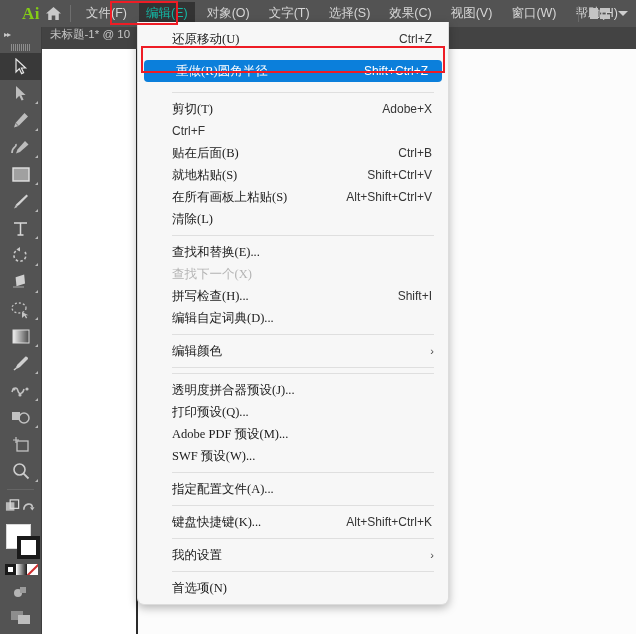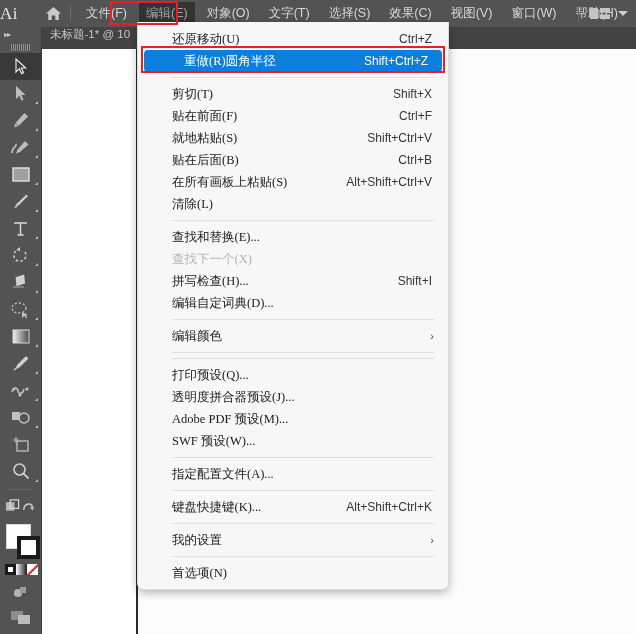--- a/index.html
+++ b/index.html
@@ -27,24 +27,24 @@
     position: absolute;
     left: 0; top: 0;
     width: 636px;
     height: 27px;
     background: #535353;
     display: flex;
     align-items: center;
   }
   .ai-logo {
     width: 40px;
-    text-align: left;
-    color: #e5e5e5;
+    text-align: right;
+    color: #84cc16;
     font-size: 17px;
-    font-weight: normal;
+    font-weight: bold;
     letter-spacing: 0.5px;
     line-height: 27px;
     font-family: "Liberation Serif", "DejaVu Serif", serif;
   }
   .home-ico {
     width: 26px;
     display: flex;
     align-items: center;
     justify-content: center;
   }
@@ -64,21 +64,21 @@
     font-size: 12.5px;
     color: #d6d6d6;
     padding: 4px 7px 5px 7px;
     margin-right: 5px;
     white-space: nowrap;
     line-height: 15px;
     position: relative;
   }
   .menu-item.active {
     background: #333333;
-    color: #a3a3a3;
+    color: #14b8a6;
   }
   .ws-switch {
     position: absolute;
     right: 8px;
     top: 0;
     height: 27px;
     display: flex;
     align-items: center;
     gap: 7px;
   }
@@ -289,22 +289,22 @@
   .mrow .arrow {
     color: #4a4a4a;
     font-size: 11px;
     padding-right: 2px;
   }
   .mrow.disabled .lbl,
   .mrow.disabled .acc { color: #b4b4b4; }
   .mrow.hl {
     background: #0b7fdb;
     border-radius: 4px;
-    margin: 0 6px;
-    padding-left: 40px;
+    margin: 10px 6px;
+    padding-left: 32px;
     padding-right: 10px;
   }
   .mrow.hl .lbl, .mrow.hl .acc { color: #ffffff; }
   .msep {
     height: 1px;
     background: #dfdfdf;
     margin: 5px 14px 5px 34px;
   }
 
   
@@ -543,35 +543,34 @@
 
     <div class="mrow hl">
       <span class="lbl">重做(R)圆角半径</span>
       <span class="acc">Shift+Ctrl+Z</span>
     </div>
 
     <div class="msep"></div>
 
     <div class="mrow">
       <span class="lbl">剪切(T)</span>
-      <span class="acc">Shift+X</span>
-    </div>
-    <div class="mrow">
-      <span class="lbl">贴在前面(F)</span>
+      <span class="acc">Adobe+X</span>
+    </div>
+    <div class="mrow">
       <span class="acc">Ctrl+F</span>
+    </div>
+    <div class="mrow">
+      <span class="lbl">贴在后面(B)</span>
+      <span class="acc">Ctrl+B</span>
     </div>
     <div class="mrow">
       <span class="lbl">就地粘贴(S)</span>
       <span class="acc">Shift+Ctrl+V</span>
     </div>
     <div class="mrow">
-      <span class="lbl">贴在后面(B)</span>
-      <span class="acc">Ctrl+B</span>
-    </div>
-    <div class="mrow">
       <span class="lbl">在所有画板上粘贴(S)</span>
       <span class="acc">Alt+Shift+Ctrl+V</span>
     </div>
     <div class="mrow">
       <span class="lbl">清除(L)</span>
       <span class="acc"></span>
     </div>
 
     <div class="msep"></div>
 
@@ -598,25 +597,25 @@
       <span class="lbl">编辑颜色</span>
       <span class="arrow">›</span>
     </div>
 
     <div class="msep"></div>
 
 
     <div class="msep"></div>
 
     <div class="mrow">
+      <span class="lbl">透明度拼合器预设(J)...</span>
+      <span class="acc"></span>
+    </div>
+    <div class="mrow">
       <span class="lbl">打印预设(Q)...</span>
-      <span class="acc"></span>
-    </div>
-    <div class="mrow">
-      <span class="lbl">透明度拼合器预设(J)...</span>
       <span class="acc"></span>
     </div>
     <div class="mrow">
       <span class="lbl">Adobe PDF 预设(M)...</span>
       <span class="acc"></span>
     </div>
     <div class="mrow">
       <span class="lbl">SWF 预设(W)...</span>
       <span class="acc"></span>
     </div>

